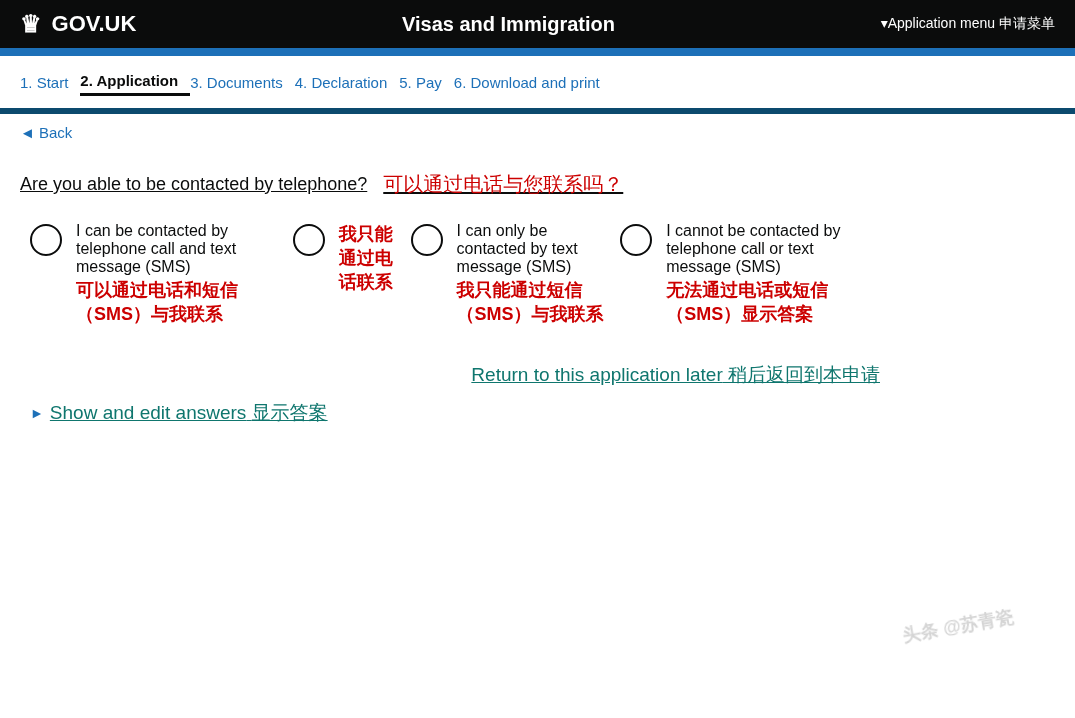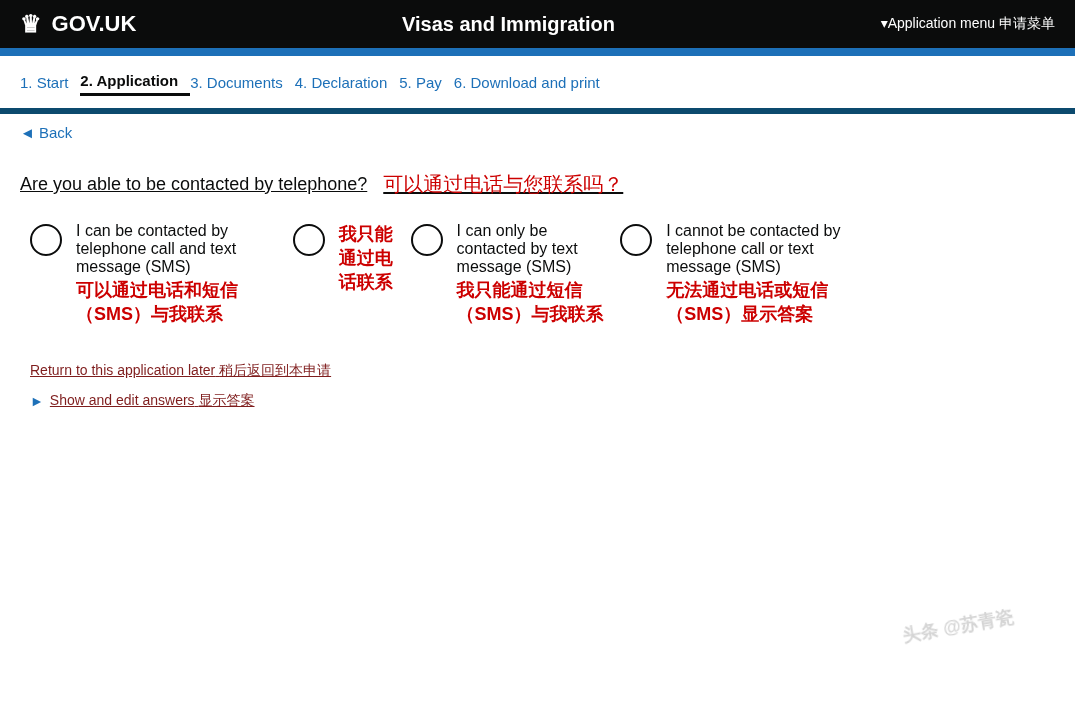--- a/index.html
+++ b/index.html
@@ -166,24 +166,25 @@
 
     
     .footer-links {
       margin-top: 24px;
       padding-left: 10px;
       display: flex;
       flex-direction: column;
       gap: 12px;
     }
     .footer-link {
-      color: #7f1d1d;
+      color: #0f766e;
       text-decoration: underline;
-      font-size: 14px;
-      cursor: pointer;
+      font-size: 19px;
+      cursor: pointer;
+      text-align: right;
     }
     .show-edit {
       display: flex;
       align-items: center;
       gap: 6px;
     }
     .show-edit-arrow {
       color: #1d70b8;
       font-size: 14px;
     }

